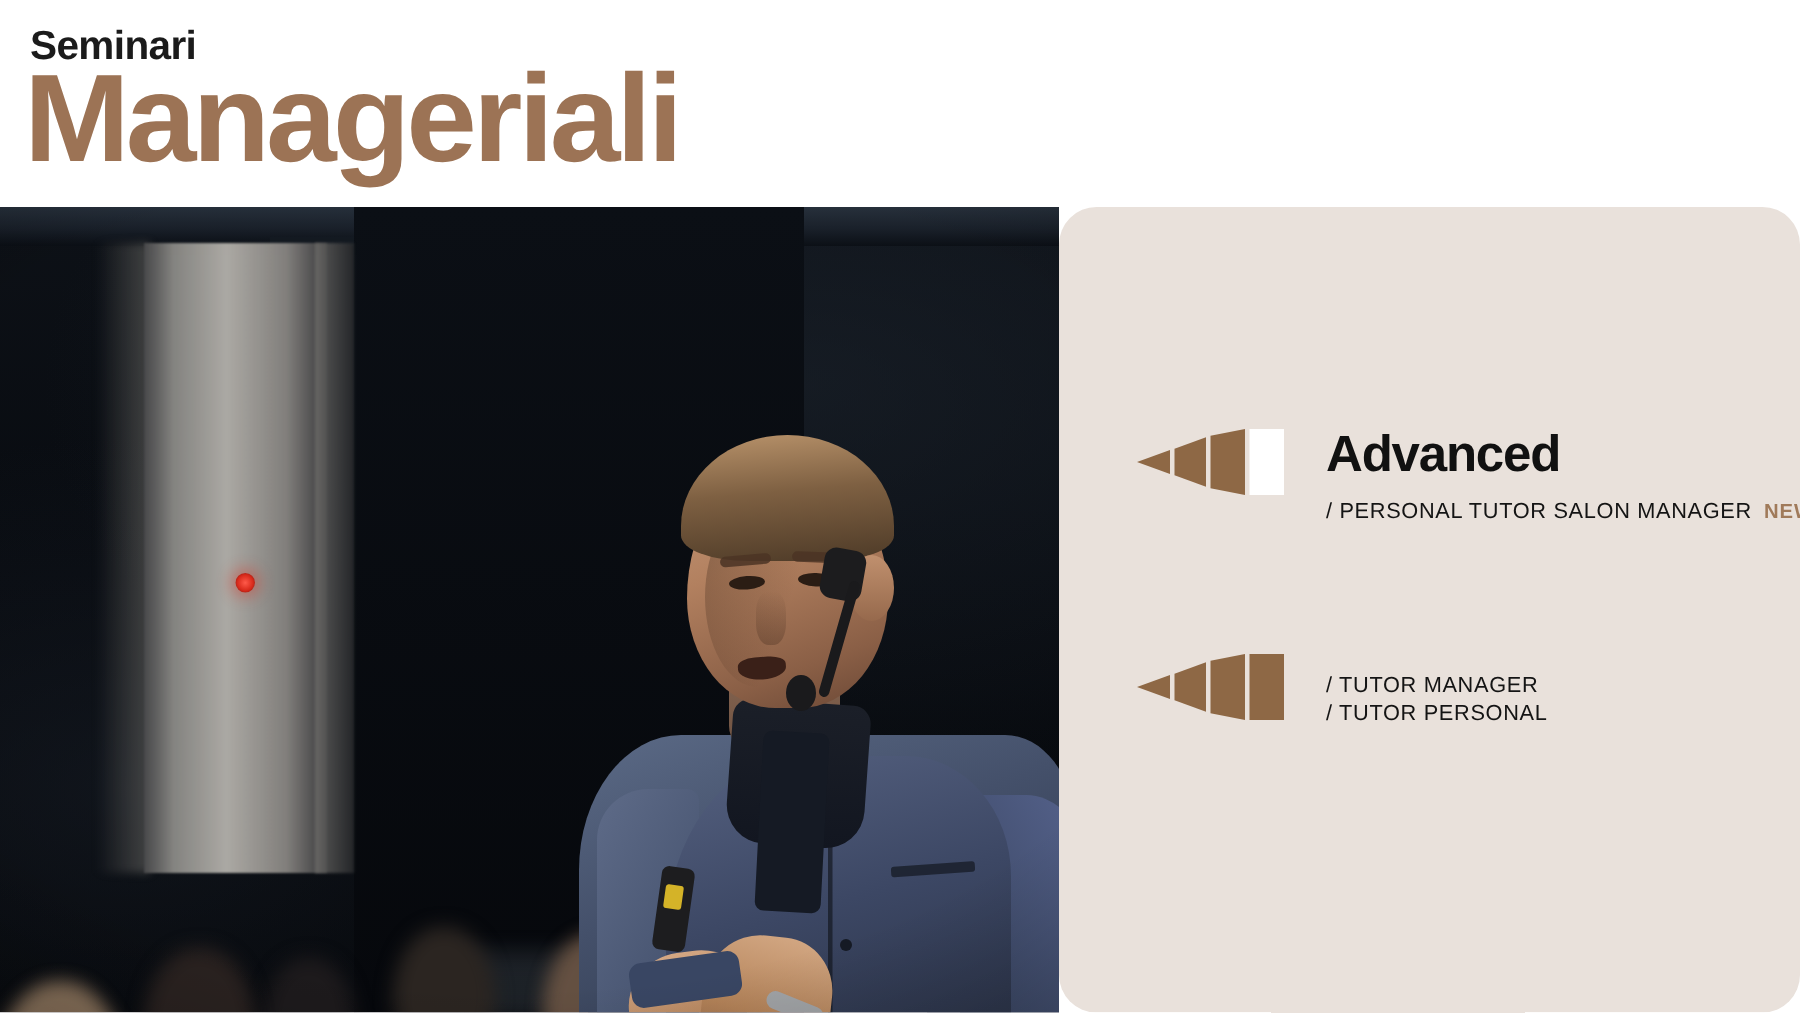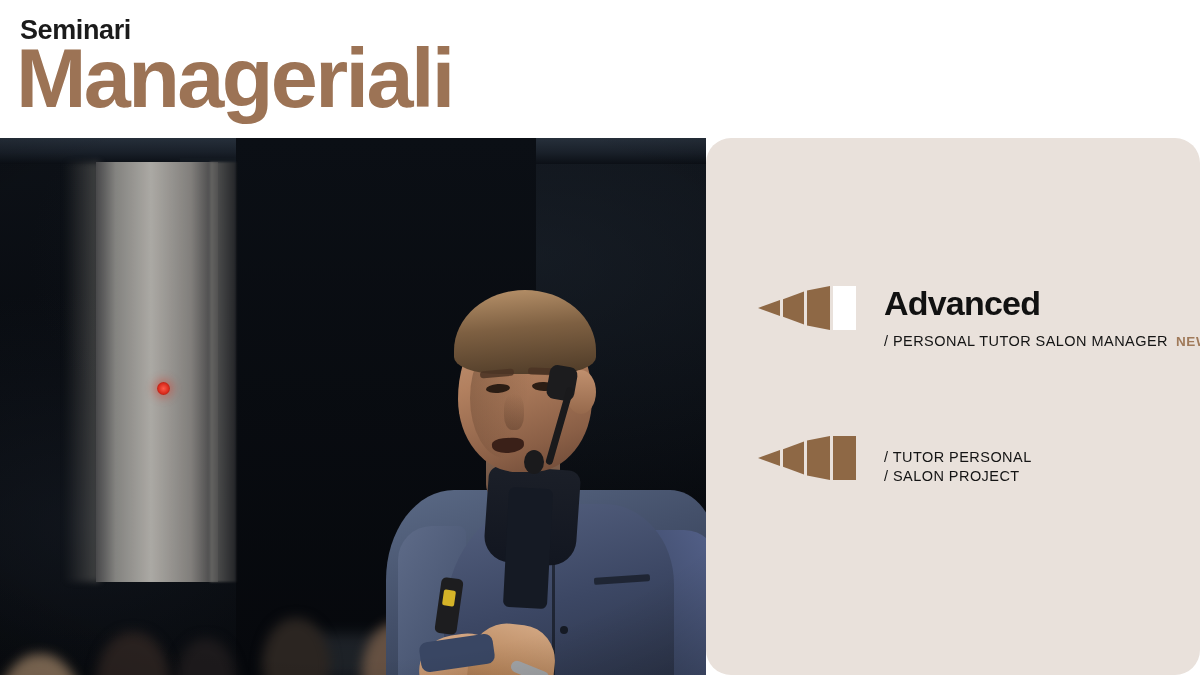--- a/index.html
+++ b/index.html
@@ -302,20 +302,20 @@
 
     <div class="level lvl-spe">
       <svg class="chev" viewBox="0 0 100 44">
         <polygon points="0,22 22,14 22,30" fill="#8e6845"></polygon>
         <polygon points="25,13.2 46,5.5 46,38.5 25,30.8" fill="#8e6845"></polygon>
         <polygon points="49,4.5 72,0 72,44 49,39.5" fill="#8e6845"></polygon>
         <polygon points="75,0 98,0 98,44 75,44" fill="#8e6845"></polygon>
       </svg>
       <div class="lvl-text">
         <div class="lvl-sub">
+          <span class="line"><span>/ TUTOR MANAGER</span></span>
           <span class="line"><span>/ TUTOR PERSONAL</span></span>
-          <span class="line"><span>/ SALON PROJECT</span></span>
         </div>
       </div>
     </div>
 
   </div>
 </div>
 
 </body></html>

